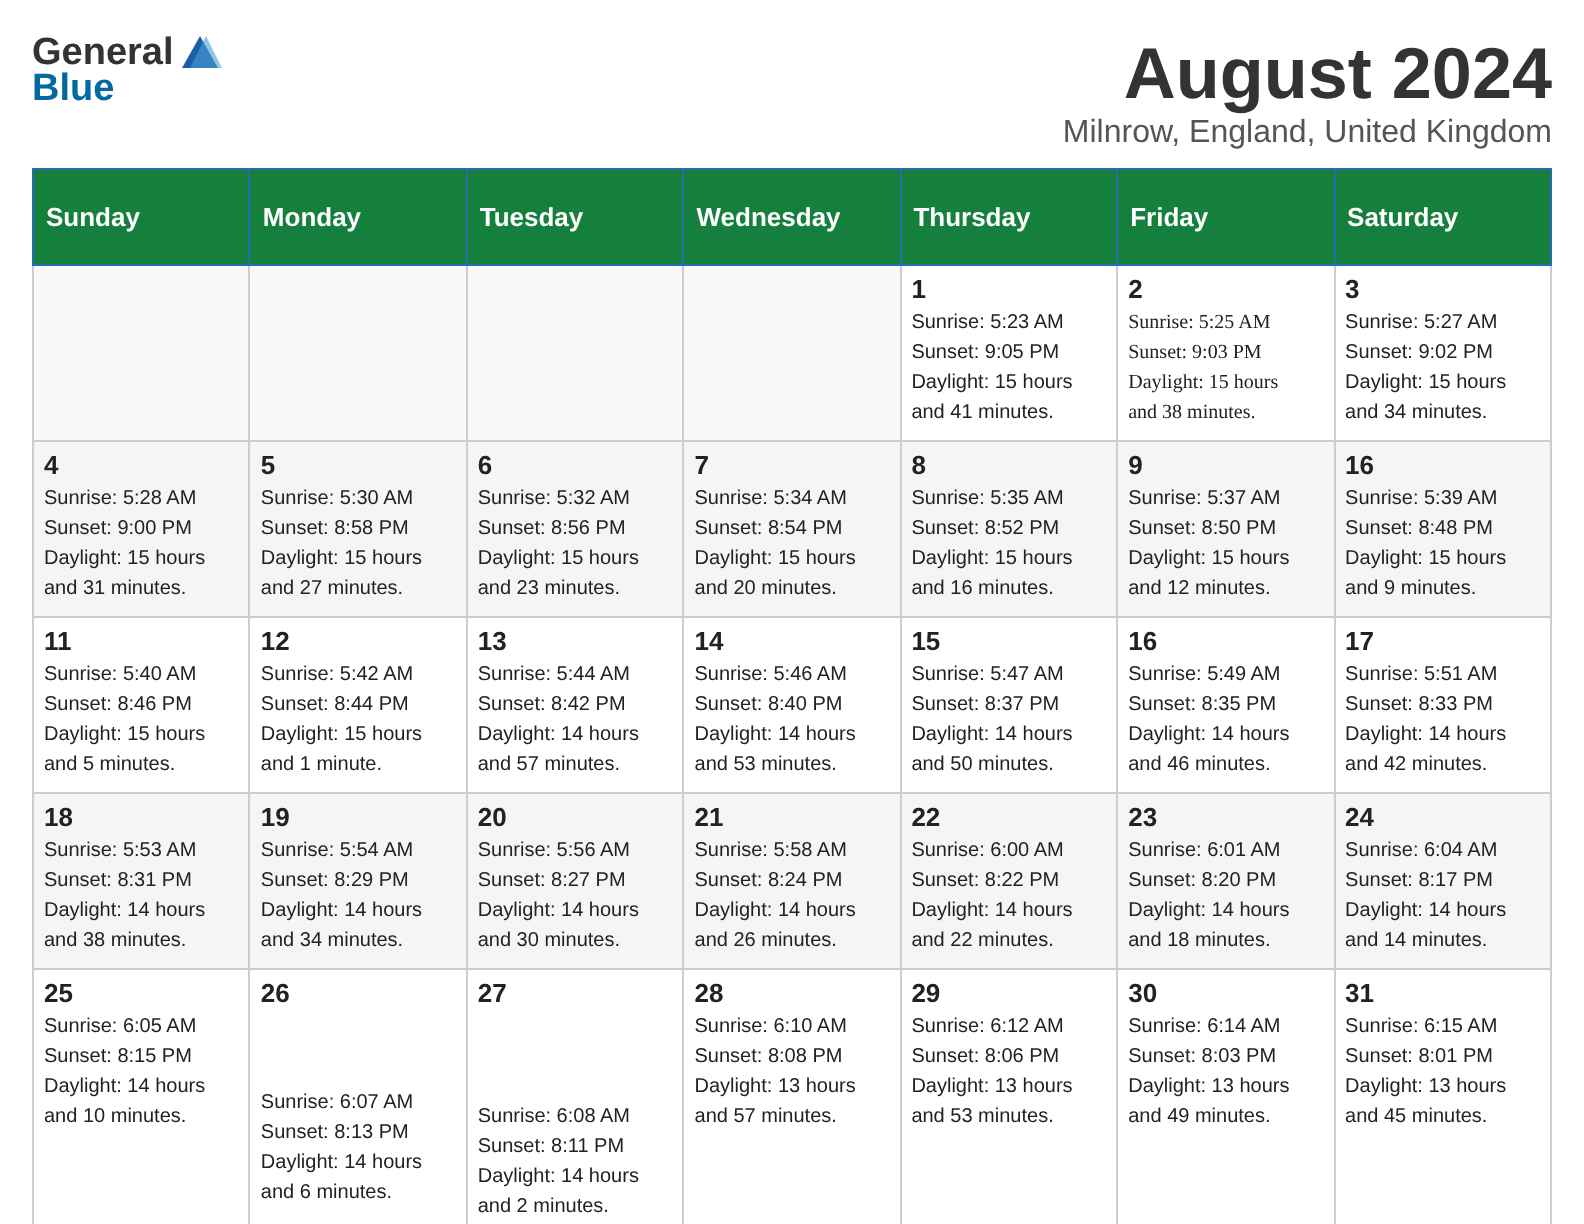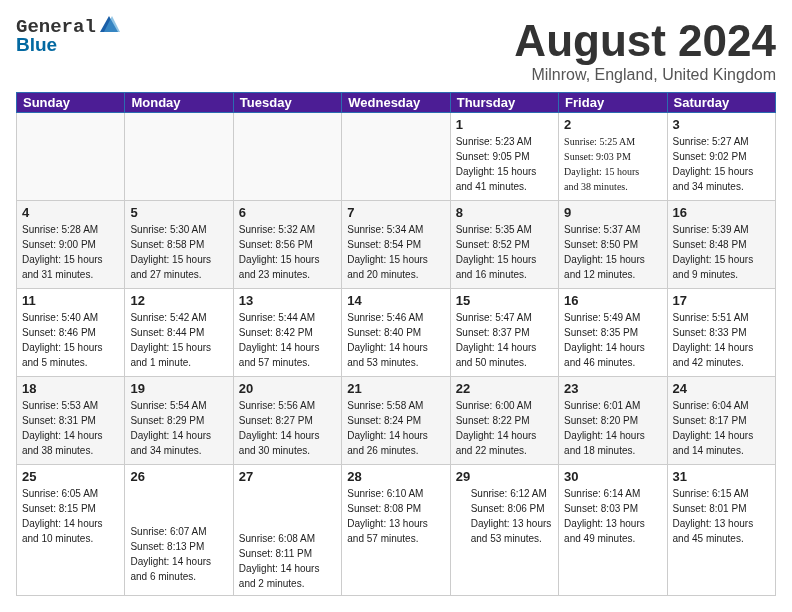--- a/index.html
+++ b/index.html
@@ -18,38 +18,38 @@
     }
     .logo {
       display: flex;
       flex-direction: column;
       align-items: flex-start;
     }
     .title-section {
       text-align: right;
     }
     .month-year {
-      font-size: 44px;
+      font-size: 36px;
       font-weight: bold;
       color: #333;
     }
     .location {
       font-size: 16px;
       color: #555;
     }
     table {
       width: 100%;
       border-collapse: collapse;
       table-layout: fixed;
     }
     th {
-      background-color: #4c1d95;
+      background-color: #15803d;
       color: #fff;
       text-align: left;
-      padding: 2px 6px;
+      padding: 16px 6px;
       font-size: 13px;
       border: 1px solid #2b6cb0;
     }
     td {
       border: 1px solid #ccc;
       vertical-align: top;
       padding: 4px 5px;
       height: 88px;
       background: #fff;
       font-size: 10.5px;
@@ -73,21 +73,21 @@
     .day-info {
       font-size: 10px;
       line-height: 1.5;
     }
   </style>
 </head>
 <body>
 
 <div class="header-section">
   <div class="logo">
-    <div style="display:flex;align-items:flex-start;font-family:Liberation Mono, monospace;">
+    <div style="display:flex;align-items:flex-end;">
       <span style="font-size:19px;font-weight:bold;color:#333;">General</span>
       <svg width="22" height="22" viewBox="0 0 22 22" style="margin-left:2px;margin-top:-2px;">
         <polygon points="11,2 20,18 2,18" fill="#1a5fa8"></polygon>
         <polygon points="14,2 22,18 6,18" fill="#4a9fd4" opacity="0.6"></polygon>
       </svg>
     </div>
     <span style="font-size:19px;font-weight:bold;color:#0369a1;margin-top:-4px;">Blue</span>
   </div>
   <div class="title-section">
     <div class="month-year">August 2024</div>
@@ -312,21 +312,21 @@
         </td>
         <td>
           <span class="day-number">28</span>
           <div class="day-info" style="white-space: pre-line;">Sunrise: 6:10 AM
 Sunset: 8:08 PM
 Daylight: 13 hours
 and 57 minutes.</div>
         </td>
         <td>
           <span class="day-number">29</span>
-          <div class="day-info" style="white-space: pre-line; margin-left: 15px;">Sunrise: 6:12 AM
+          <div class="day-info" style="white-space: pre-line;">Sunrise: 6:12 AM
 Sunset: 8:06 PM
 Daylight: 13 hours
 and 53 minutes.</div>
         </td>
         <td>
           <span class="day-number">30</span>
           <div class="day-info" style="white-space: pre-line;">Sunrise: 6:14 AM
 Sunset: 8:03 PM
 Daylight: 13 hours
 and 49 minutes.</div>

